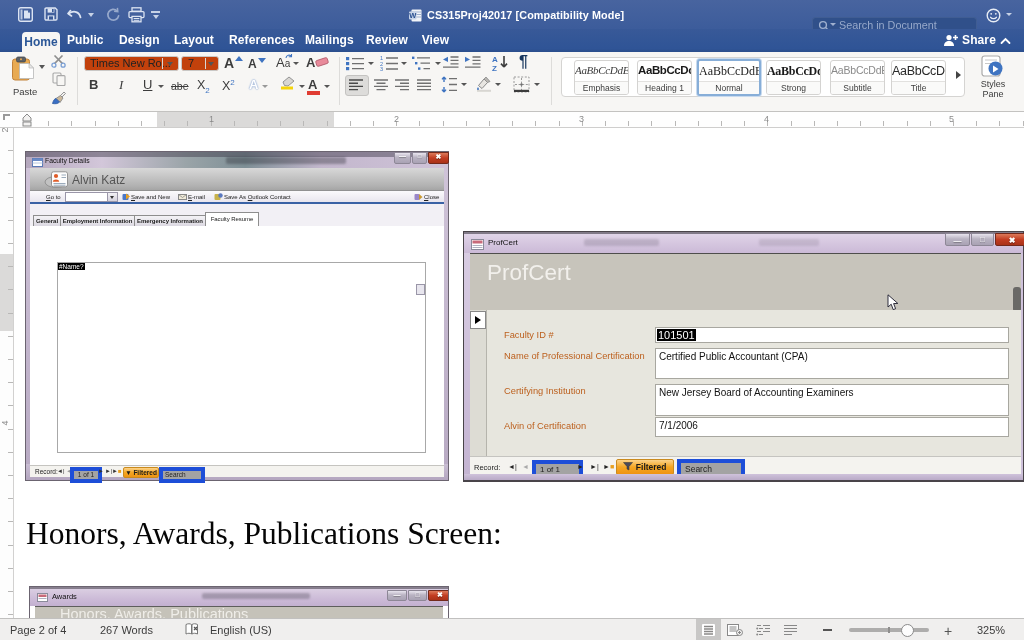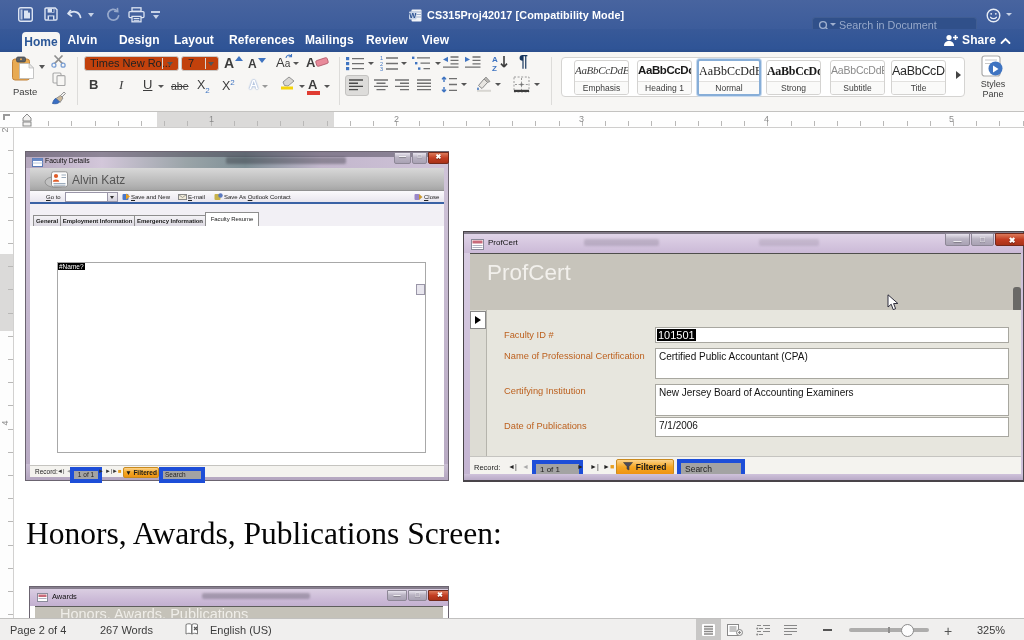--- a/index.html
+++ b/index.html
@@ -100,21 +100,21 @@
       <circle cx="7.5" cy="7.5" r="6.3" fill="none" stroke="#e8edf5" stroke-width="1.4"></circle>
       <circle cx="5.2" cy="5.8" r="0.9" fill="#e8edf5"></circle>
       <circle cx="9.8" cy="5.8" r="0.9" fill="#e8edf5"></circle>
       <path d="M4.6 9.3 C5.8 11 9.2 11 10.4 9.3" fill="none" stroke="#e8edf5" stroke-width="1.3" stroke-linecap="round"></path>
     </svg>
   <div class="abs" style="left:1006px;top:13px;width:0;height:0;border-left:3px solid transparent;border-right:3px solid transparent;border-top:3.5px solid #c7d2e6;"></div>
 </div>
 
 <div id="tabrow" class="abs">
   <div id="hometab" class="tab">Home</div>
-  <div class="tab" style="left:67px;width:31px;">Alvin</div>
+  <div class="tab" style="left:67px;width:31px;">Public</div>
   <div class="tab" style="left:119px;width:40px;">Design</div>
   <div class="tab" style="left:174px;width:40px;">Layout</div>
   <div class="tab" style="left:229px;width:62px;">References</div>
   <div class="tab" style="left:305px;width:46px;">Mailings</div>
   <div class="tab" style="left:366px;width:42px;">Review</div>
   <div class="tab" style="left:421px;width:29px;">View</div>
   <svg class="abs" style="left:943px;top:5px" width="16" height="13" viewBox="0 0 16 13">
       <circle cx="6" cy="3.6" r="2.6" fill="#fff"></circle>
       <path d="M1 12 C1 8.6 3.2 7 6 7 s5 1.6 5 5z" fill="#fff"></path>
       <path d="M12.5 1 v5 M10 3.5 h5" stroke="#fff" stroke-width="1.6"></path>
@@ -472,21 +472,21 @@
     </div>
 
     <div class="abs" style="left:6px;top:78px;width:551px;height:146px;background:#e7e6de;">
       <div class="abs" style="left:0px;top:0px;width:16px;height:146px;background:#dddcd4;border-right:1px solid #b5b4ac;"></div>
       <div class="abs" style="left:0px;top:1px;width:16px;height:18px;background:#fff;border:1px solid #888;box-sizing:border-box;">
           <span style="position:absolute;left:4px;top:3.5px;width:0;height:0;border-top:4.5px solid transparent;border-bottom:4.5px solid transparent;border-left:6.5px solid #000;"></span>
         </div>
       <div class="orangelab" style="left:34px;top:20px;">Faculty ID #</div>
       <div class="orangelab" style="left:34px;top:41px;">Name of Professional Certification</div>
       <div class="orangelab" style="left:34px;top:76px;">Certifying Institution</div>
-      <div class="orangelab" style="left:34px;top:111px;">Date of Publications</div>
+      <div class="orangelab" style="left:34px;top:111px;">Alvin of Certification</div>
       <div class="fieldbox" style="left:185px;top:17px;width:352px;height:14px;">
           <span style="position:absolute;left:1px;top:1px;background:#000;color:#fff;padding:0 1px;font-size:11px;">101501</span>
         </div>
       <div class="fieldbox" style="left:185px;top:38px;width:352px;height:29px;">
           <span style="position:absolute;left:3px;top:2px;">Certified Public Accountant (CPA)</span>
         </div>
       <div class="fieldbox" style="left:185px;top:74px;width:352px;height:30px;">
           <span style="position:absolute;left:3px;top:2px;">New Jersey Board of Accounting Examiners</span>
         </div>
       <div class="fieldbox" style="left:185px;top:107px;width:352px;height:18px;">

